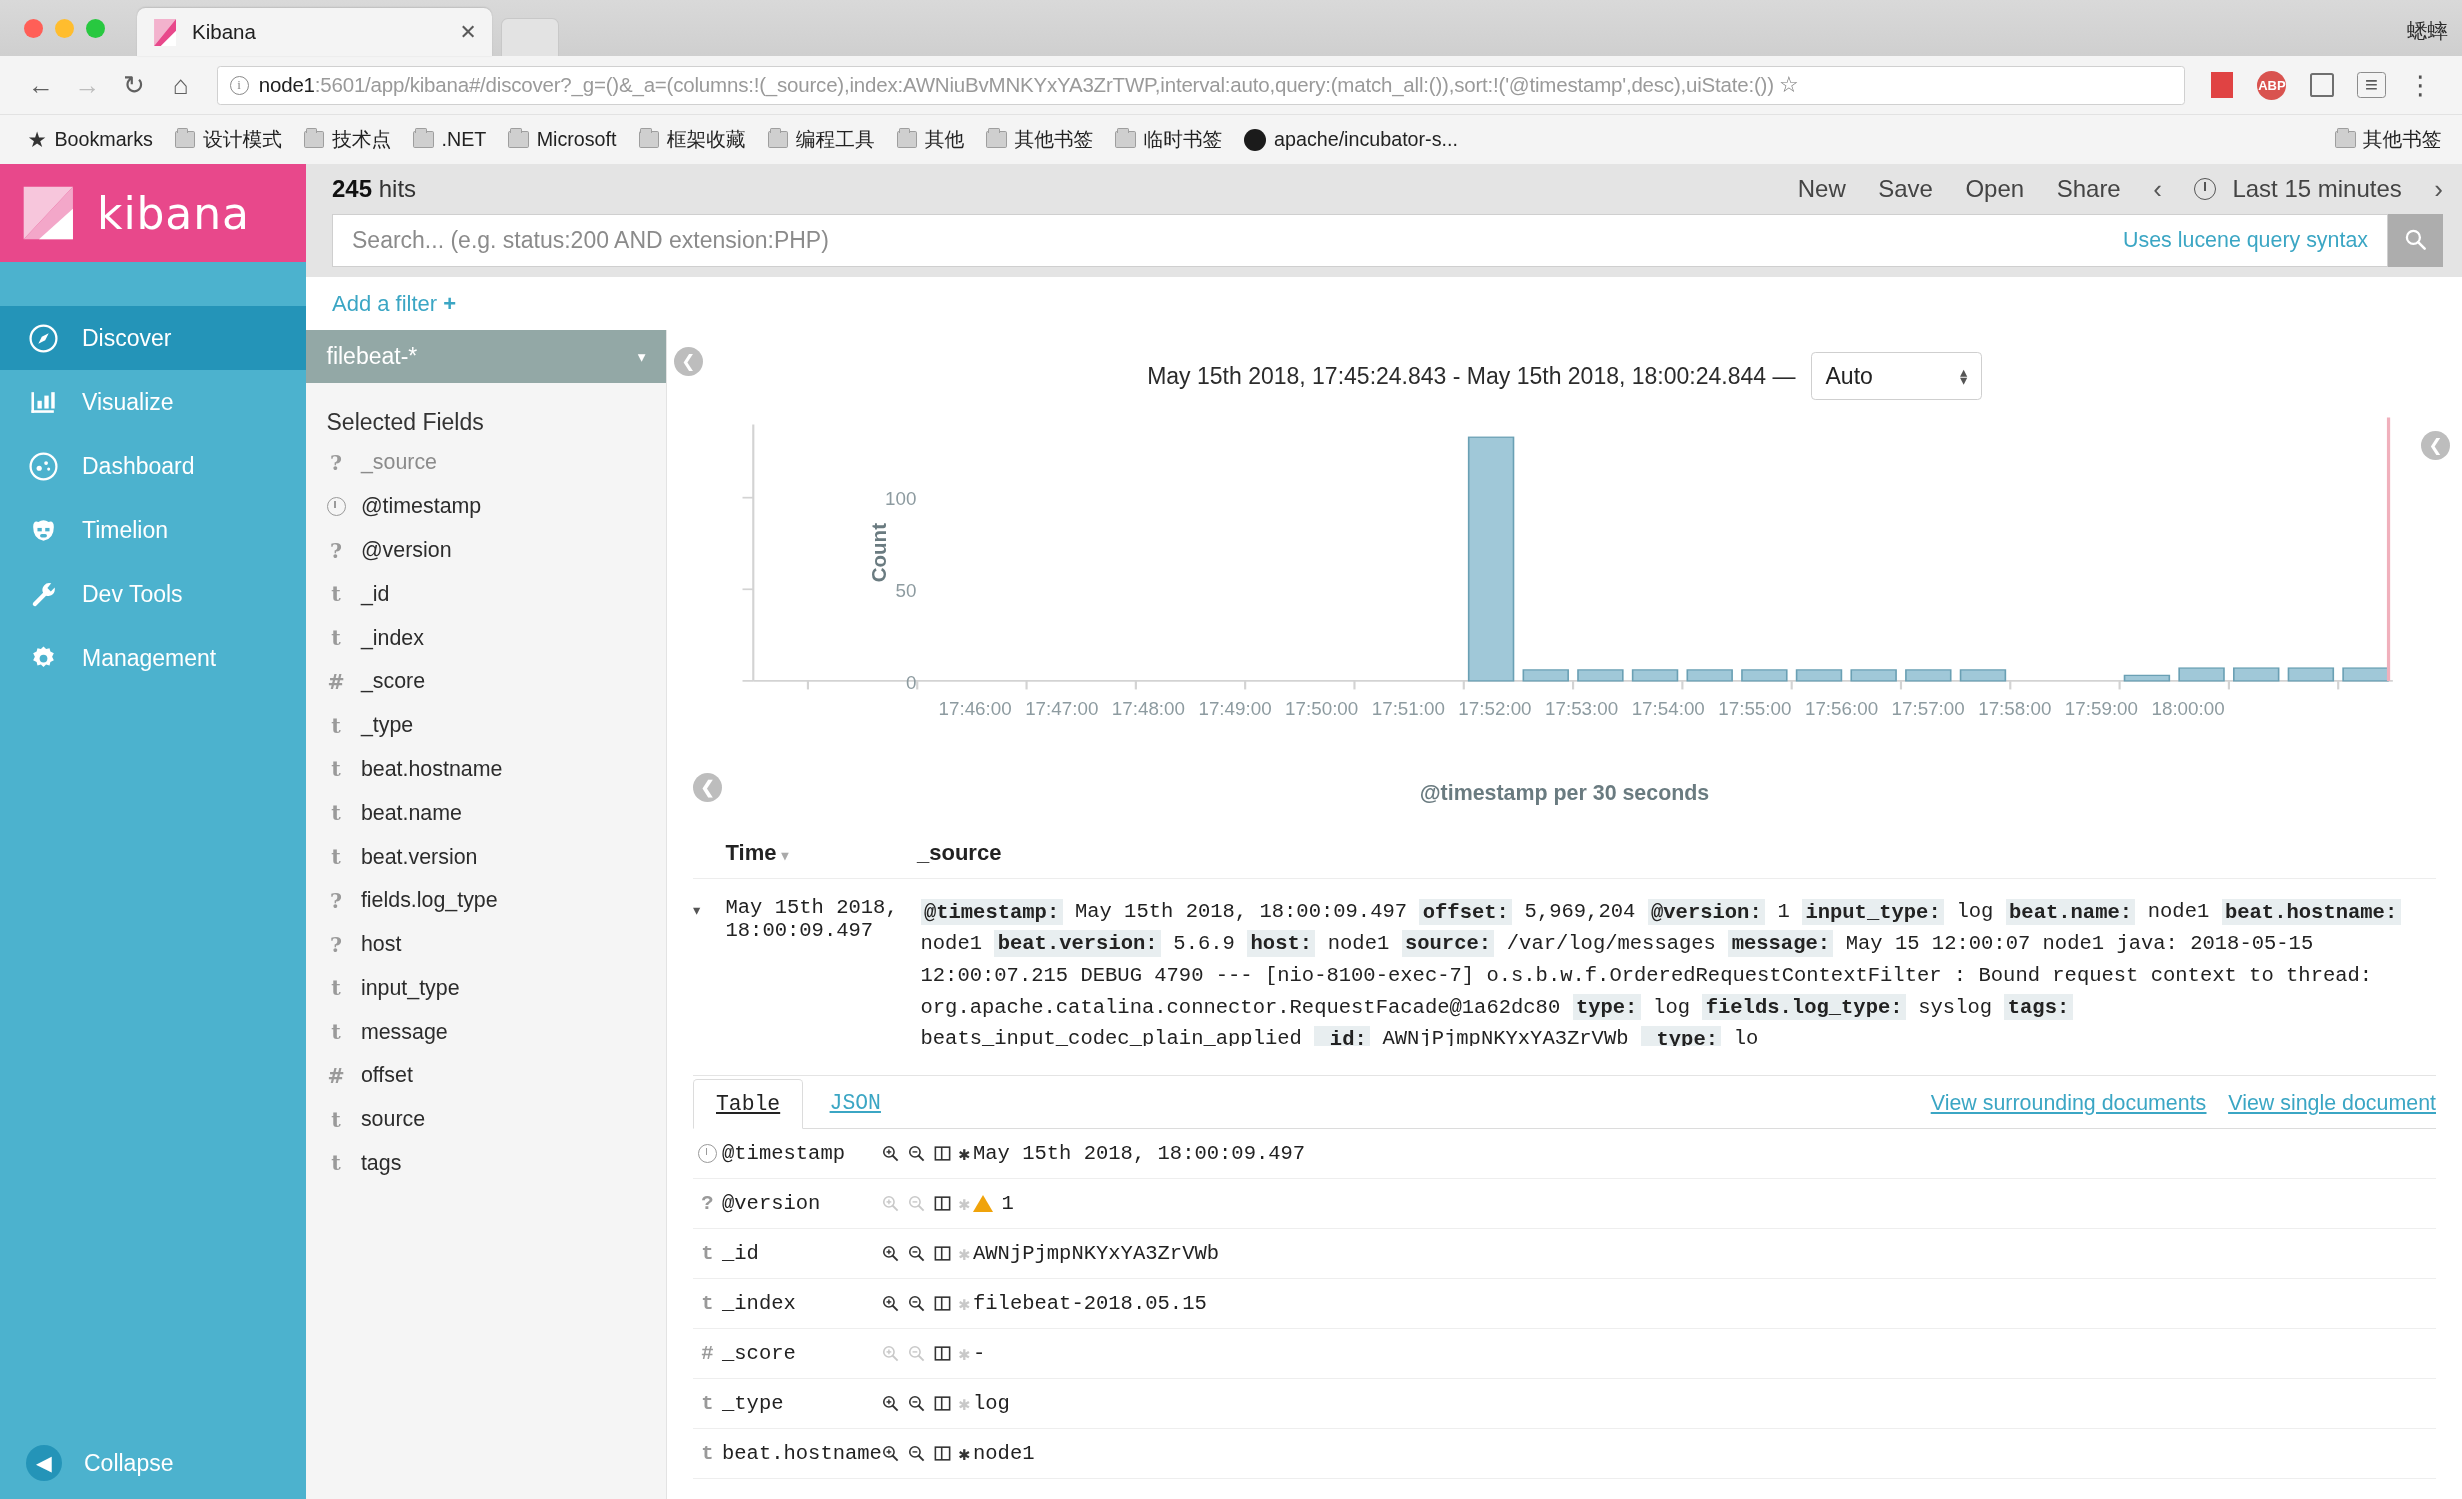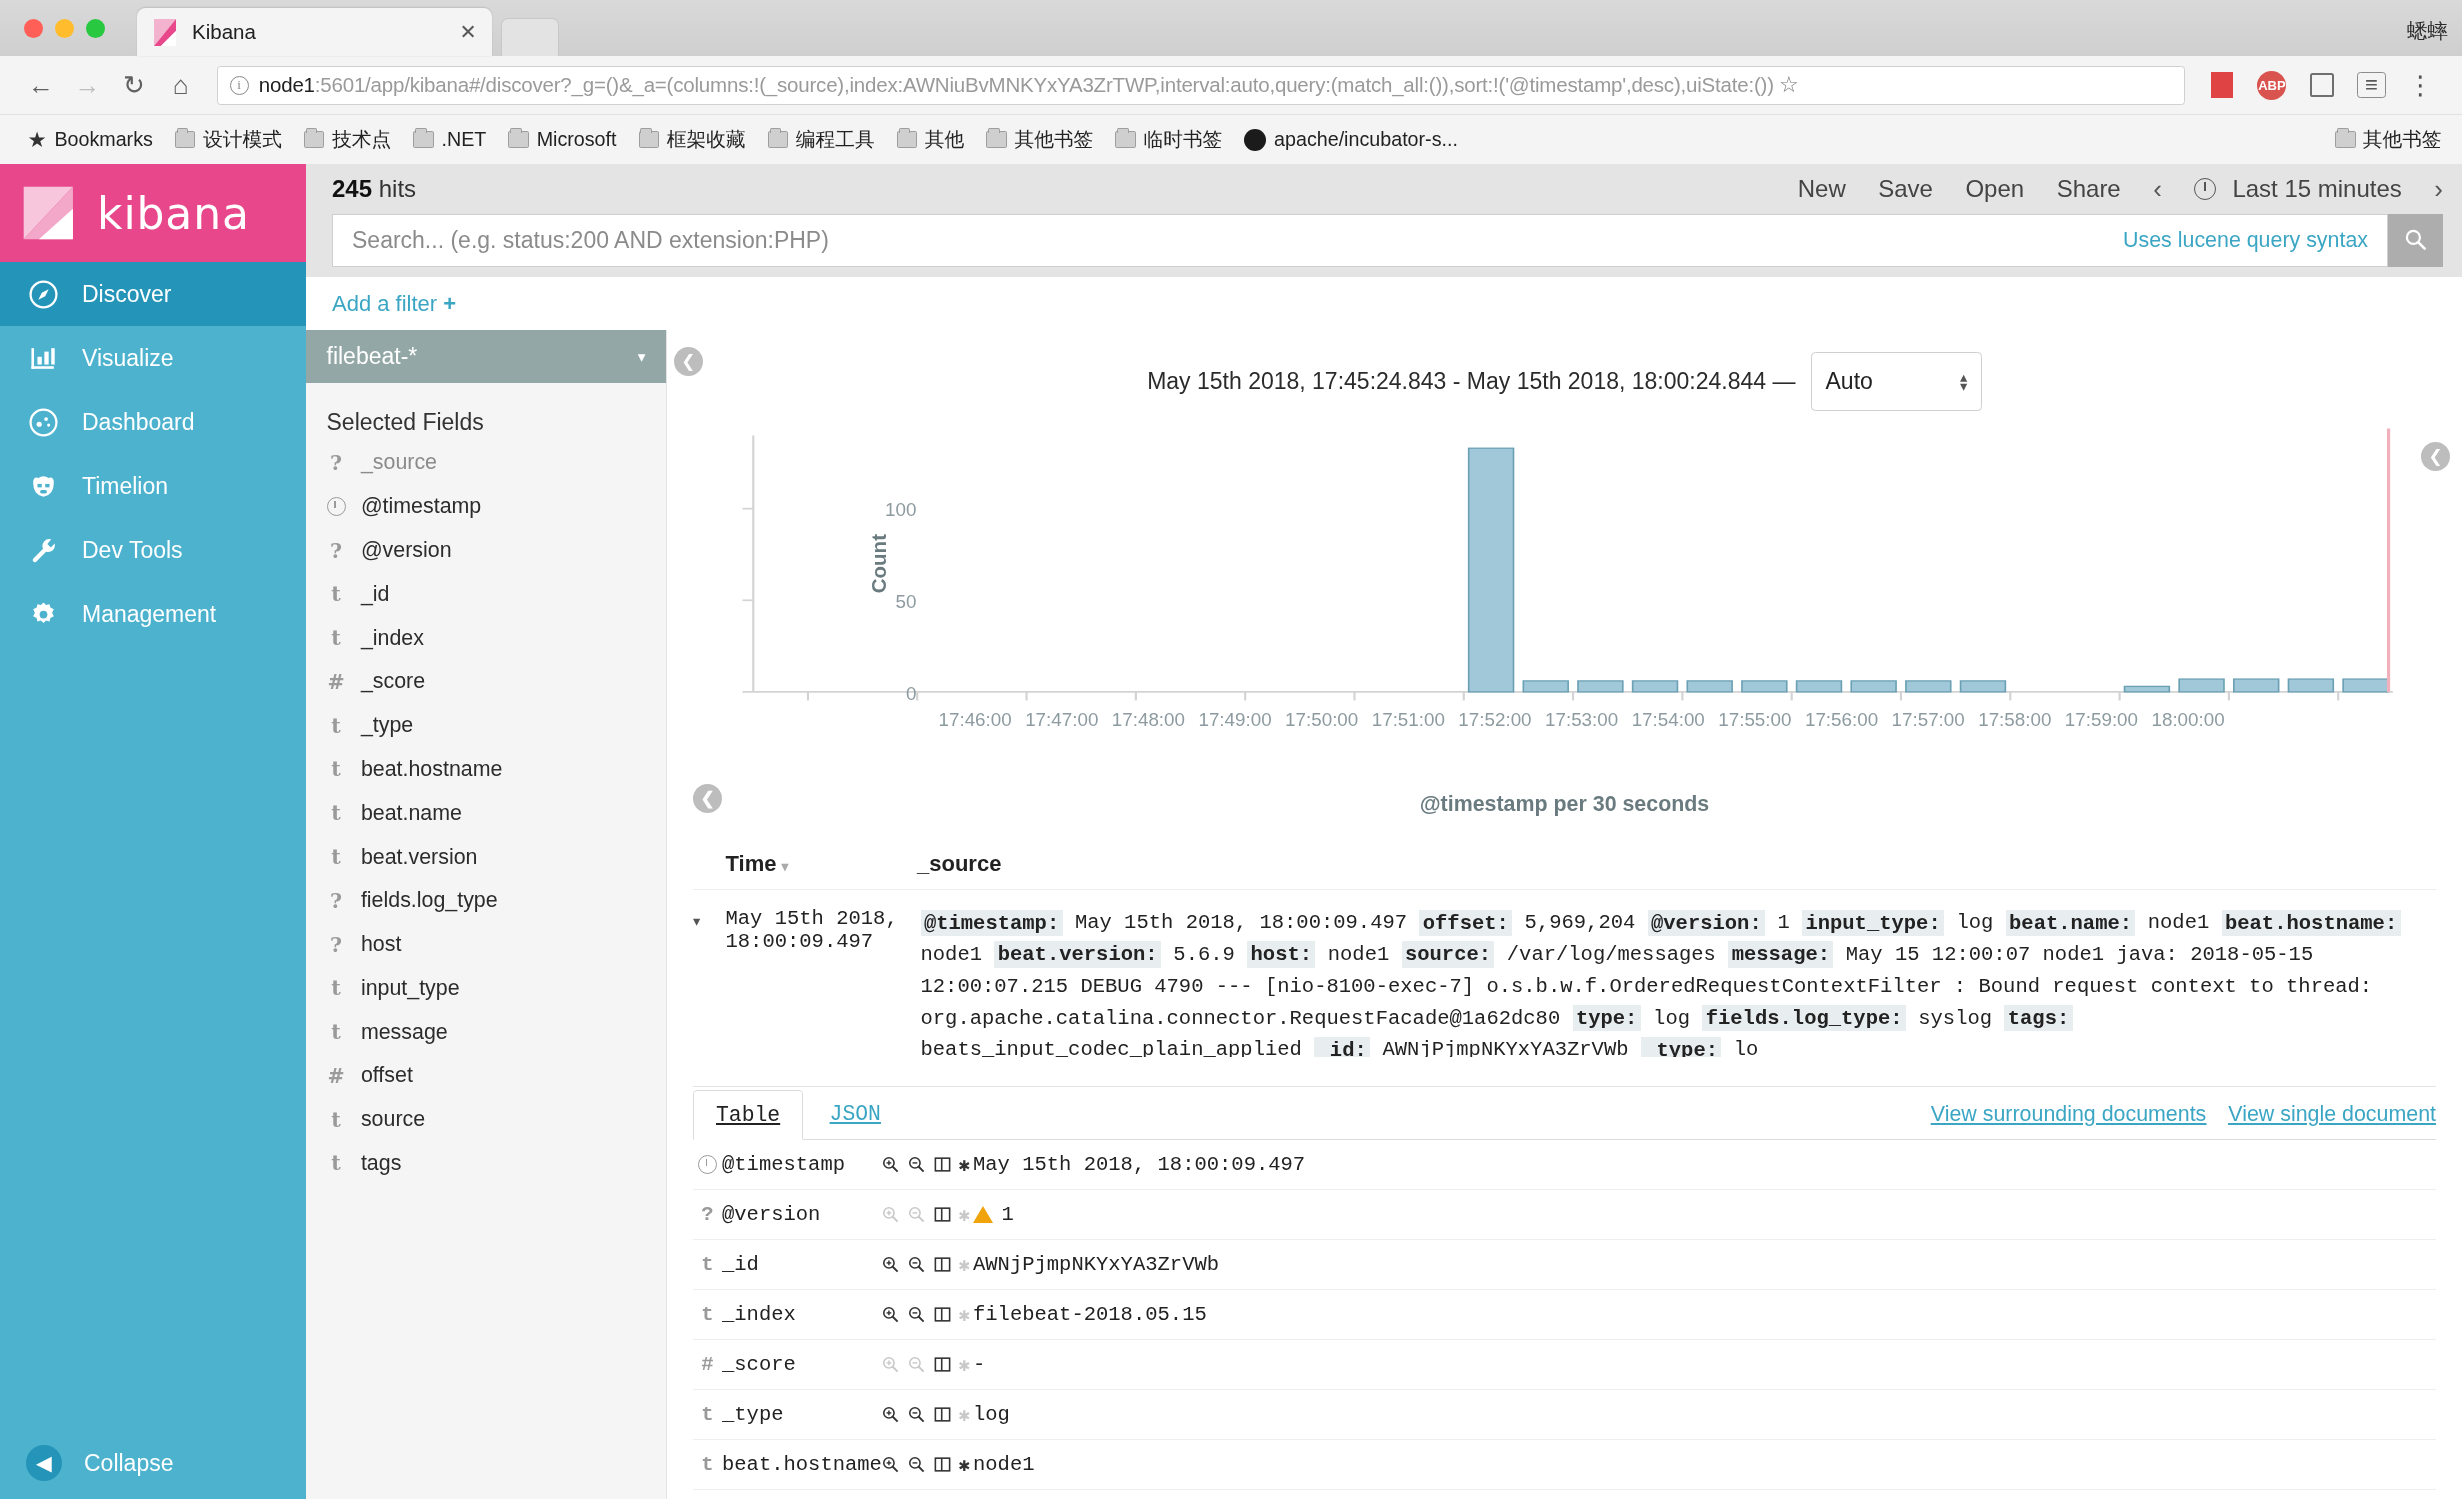--- a/index.html
+++ b/index.html
@@ -218,21 +218,21 @@
     letter-spacing: 0.9px;
   }
   .knav-item {
     height: 64px;
     display: flex; align-items: center;
     gap: 22px;
     padding-left: 26px;
     color: #ffffff;
     font-size: 23px;
   }
-  .knav-item.active { background: #2494b8; }
+  .knav-item.active { background: #2494b8; margin-top: 44px; }
   .knav-icon { width: 34px; height: 34px; flex-shrink: 0; display:flex;align-items:center;justify-content:center;}
   .knav-collapse {
     position: absolute; bottom: 0; left: 0; right: 0;
     height: 72px;
     display: flex; align-items: center;
     gap: 22px; padding-left: 26px;
     color: #ffffff; font-size: 23px;
     background: #4cb2ce;
   }
   .collapse-circle {
@@ -375,21 +375,21 @@
     display: flex; align-items: center; justify-content: center;
     font-size: 17px;
   }
   .chart-head {
     display: flex; align-items: center; justify-content: center;
     gap: 15.4px;
     padding: 15.4px 0 8.5px 0;
   }
   .chart-range { font-size: 23px; color: #2b2b2b; }
   .interval-select {
-    width: 171px; height: 59px;
+    width: 171px; height: 48px;
     border: 0.9px solid #cfcfcf; border-radius: 4.3px;
     background: #fff;
     display: flex; align-items: center;
     padding: 0 13.7px;
     font-size: 23px; color: #222;
   }
   .interval-select .spinner {
     margin-left: auto; display: flex; flex-direction: column;
     line-height: .6; font-size: 14.5px; color: #555;
   }

